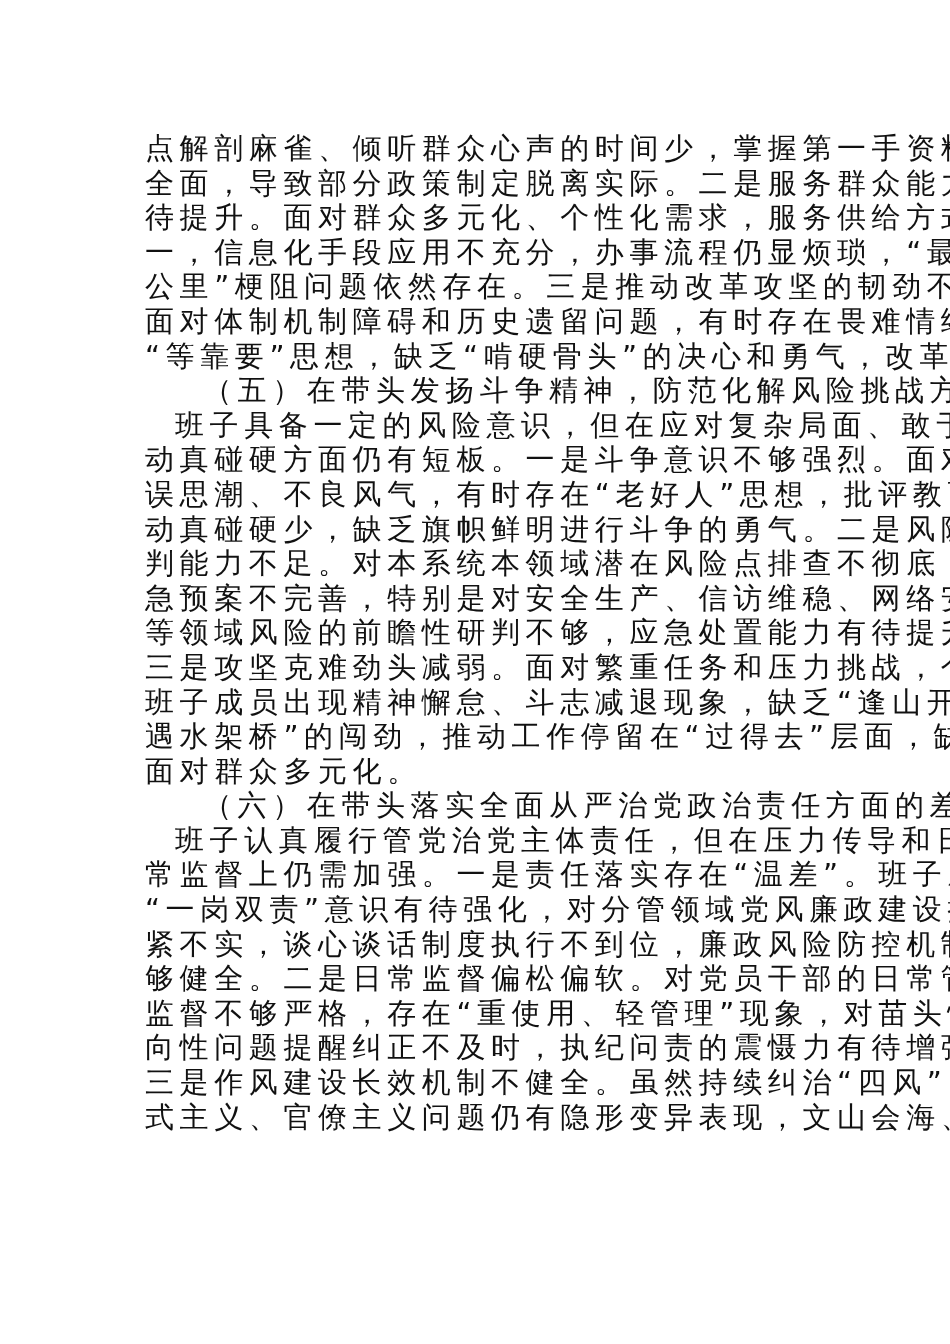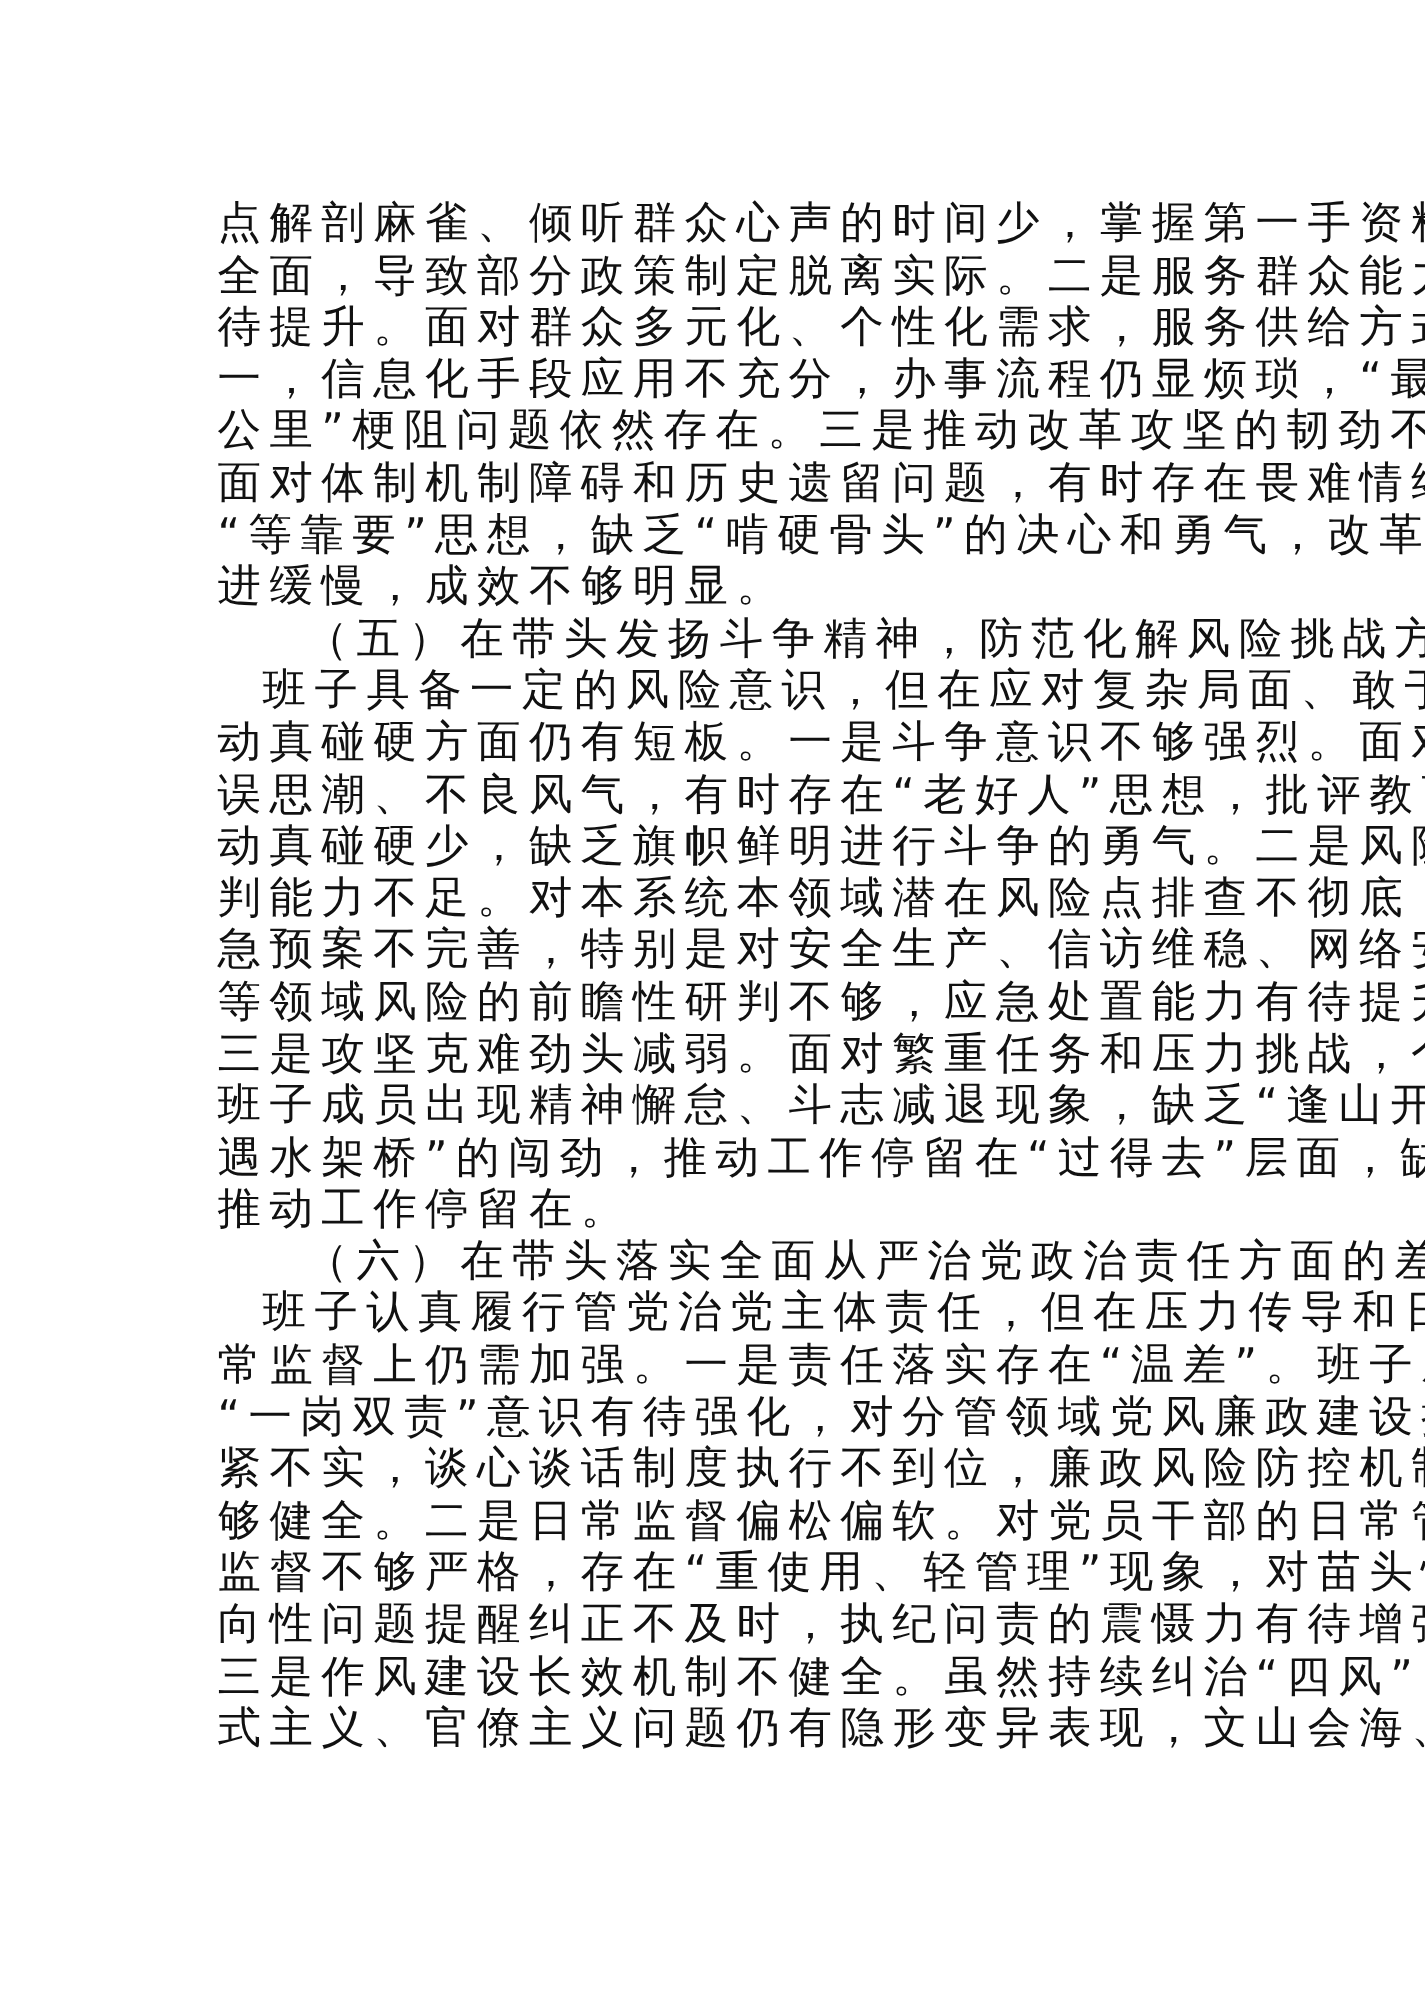--- a/index.html
+++ b/index.html
@@ -36,33 +36,32 @@
 <body>
 
 <div class="page">
   <span class="line">点解剖麻雀、倾听群众心声的时间少，掌握第一手资料不</span>
   <span class="line">全面，导致部分政策制定脱离实际。二是服务群众能力有</span>
   <span class="line">待提升。面对群众多元化、个性化需求，服务供给方式单</span>
   <span class="line">一，信息化手段应用不充分，办事流程仍显烦琐，“最后一</span>
   <span class="line">公里”梗阻问题依然存在。三是推动改革攻坚的韧劲不足。</span>
   <span class="line">面对体制机制障碍和历史遗留问题，有时存在畏难情绪和</span>
   <span class="line">“等靠要”思想，缺乏“啃硬骨头”的决心和勇气，改革举措推</span>
-  <span class="line">进缓慢，成效不够明显。</span>
   <span class="line indent-heading">（五）在带头发扬斗争精神，防范化解风险挑战方面</span>
   <span class="line indent-2">班子具备一定的风险意识，但在应对复杂局面、敢于</span>
   <span class="line">动真碰硬方面仍有短板。一是斗争意识不够强烈。面对错</span>
   <span class="line">误思潮、不良风气，有时存在“老好人”思想，批评教育多、</span>
   <span class="line">动真碰硬少，缺乏旗帜鲜明进行斗争的勇气。二是风险预</span>
   <span class="line">判能力不足。对本系统本领域潜在风险点排查不彻底，应</span>
   <span class="line">急预案不完善，特别是对安全生产、信访维稳、网络安全</span>
   <span class="line">等领域风险的前瞻性研判不够，应急处置能力有待提升。</span>
   <span class="line">三是攻坚克难劲头减弱。面对繁重任务和压力挑战，个别</span>
   <span class="line">班子成员出现精神懈怠、斗志减退现象，缺乏“逢山开路、</span>
   <span class="line">遇水架桥”的闯劲，推动工作停留在“过得去”层面，缺乏追</span>
-  <span class="line">推动工作停留在。</span>
+  <span class="line">面对群众多元化。</span>
   <span class="line indent-heading">（六）在带头落实全面从严治党政治责任方面的差距</span>
   <span class="line indent-2">班子认真履行管党治党主体责任，但在压力传导和日</span>
   <span class="line">常监督上仍需加强。一是责任落实存在“温差”。班子成员</span>
   <span class="line">“一岗双责”意识有待强化，对分管领域党风廉政建设抓得不</span>
   <span class="line">紧不实，谈心谈话制度执行不到位，廉政风险防控机制不</span>
   <span class="line">够健全。二是日常监督偏松偏软。对党员干部的日常管理</span>
   <span class="line">监督不够严格，存在“重使用、轻管理”现象，对苗头性、倾</span>
   <span class="line">向性问题提醒纠正不及时，执纪问责的震慑力有待增强。</span>
   <span class="line">三是作风建设长效机制不健全。虽然持续纠治“四风”，但形</span>
   <span class="line">式主义、官僚主义问题仍有隐形变异表现，文山会海、过</span>

